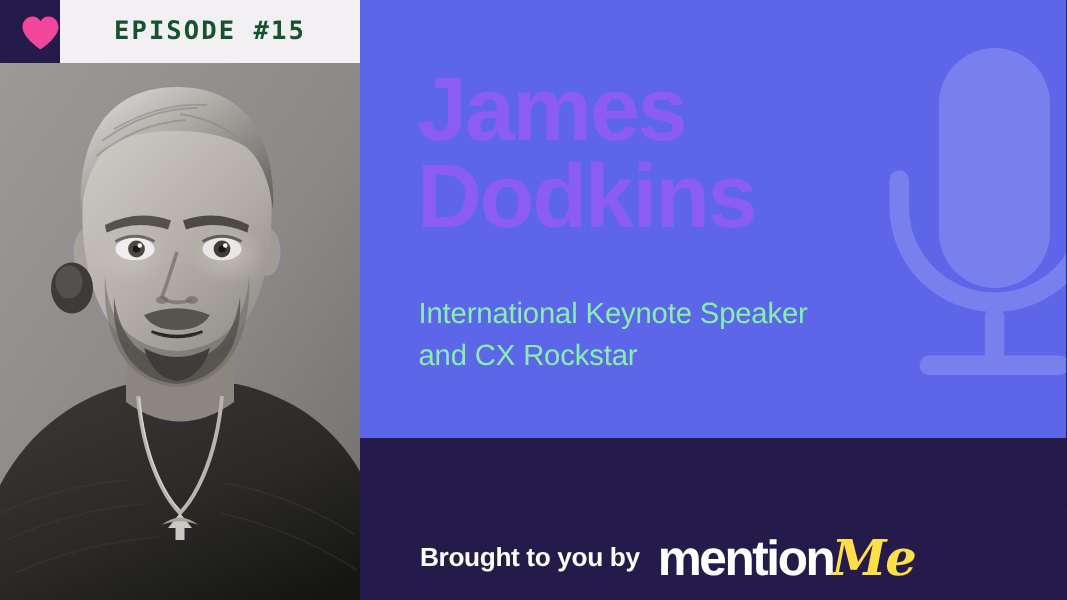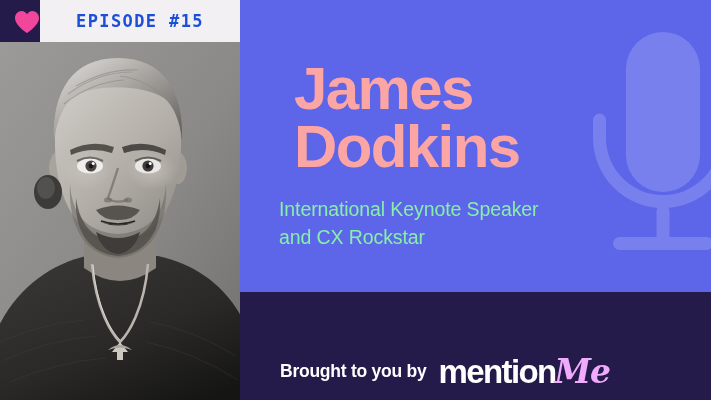--- a/index.html
+++ b/index.html
@@ -85,34 +85,34 @@
     background: #f2f0f2;
     display: flex;
     align-items: center;
     justify-content: center;
   }
   .episode-text {
     font-family: "DejaVu Sans Mono", "Liberation Mono", monospace;
     font-weight: bold;
     font-size: 17px;
     letter-spacing: 1.4px;
-    color: #1d4ed8;
+    color: #14532d;
     white-space: nowrap;
   }
 
   
   .headline {
     position: absolute;
     left: 278px;
     top: 44px;
     width: 330px;
   }
   .headline .name {
-    margin: 16px;
-    color: #fca5a5;
+    margin: 0;
+    color: #8b5cf6;
     font-size: 60px;
     line-height: 0.96;
     font-weight: bold;
     letter-spacing: -1.6px;
     white-space: pre-line;
   }
   .subtitle {
     position: absolute;
     left: 279px;
     top: 196px;
@@ -155,21 +155,21 @@
     align-items: baseline;
   }
   .logo-mention {
     color: #ffffff;
     font-size: 33px;
     font-weight: bold;
     letter-spacing: -1.6px;
     line-height: 1;
   }
   .logo-me {
-    color: #f0abfc;
+    color: #fde047;
     font-size: 33px;
     font-weight: bold;
     font-style: italic;
     font-family: "DejaVu Serif", serif;
     letter-spacing: -1px;
     line-height: 1;
     margin-left: -1px;
   }
 </style>
 </head>

